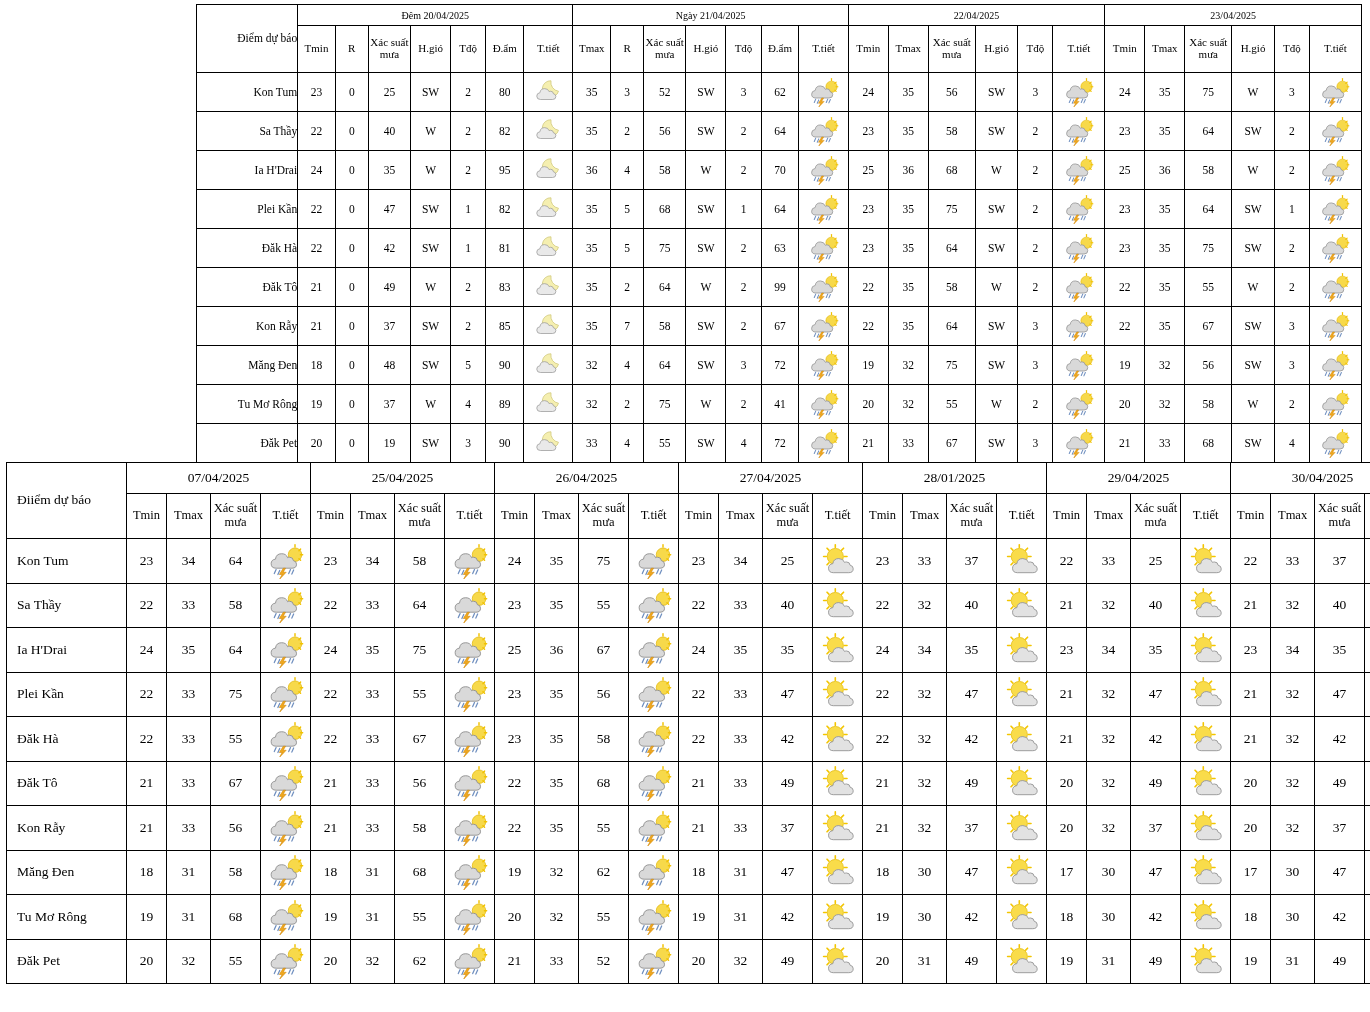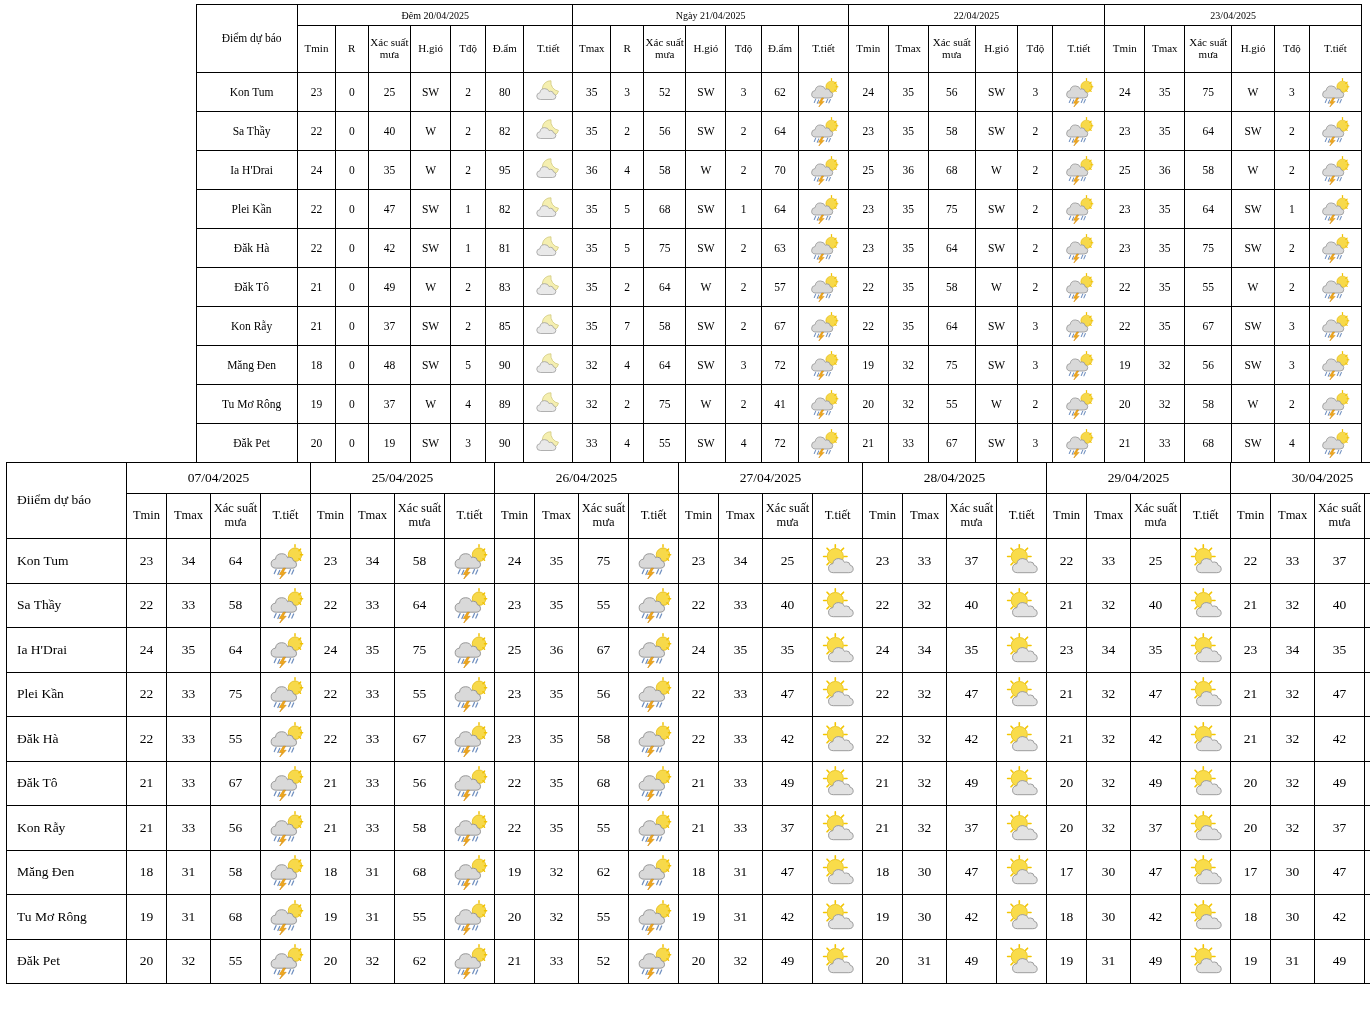--- a/index.html
+++ b/index.html
@@ -39,21 +39,21 @@
     text-align: center;
     vertical-align: middle;
     padding: 0;
     font-weight: normal;
   }
 
   
   #t1 { width: 1166px; font-size: 11px; }
   #t1 .hdr-date { height: 20px; font-size: 10px; }
   #t1 .hdr-col  { height: 46px; font-size: 11px; line-height: 1.05; }
-  #t1 .place    { text-align: center; padding-left: 9px; font-size: 11.5px; }
+  #t1 .place    { text-align: right; padding-left: 9px; font-size: 11.5px; }
   #t1 td.datacell { height: 38px; font-size: 11.5px; }
   #t1 .wx { width: 42px; }
 
   
   #t2 { width: 1352px; font-size: 13px; }
   #t2 .hdr-date { height: 30px; font-size: 13.5px; }
   #t2 .hdr-col  { height: 44px; font-size: 12.5px; line-height: 1.1; }
   #t2 .place    { text-align: left; padding-left: 10px; font-size: 13.5px; }
   #t2 td.datacell { height: 43.5px; font-size: 13.5px; }
   #t2 .wx { width: 50px; }
@@ -637,21 +637,21 @@
       <path d="M24 5 a11 11 0 1 0 10 14 a12 12 0 0 1 -10 -14 z" fill="#f5efb0" stroke="#cfc77a" stroke-width="1"></path>
       <path d="M10 30 q-5 0 -5 -4.5 q0 -4 4.3 -4.6 q0.6 -5.4 6.2 -5.4 q4.6 0 6 4 q0.9 -0.5 2 -0.5 q3.4 0 3.8 3.4 q3.2 0.5 3.2 3.6 q0 4 -4.5 4 z" fill="#e9e9e9" stroke="#9a9a9a" stroke-width="1"></path>
     </svg>
             </div>
           </td>
           <td class="datacell ">35</td>
           <td class="datacell ">2</td>
           <td class="datacell ">64</td>
           <td class="datacell ">W</td>
           <td class="datacell ">2</td>
-          <td class="datacell ">57</td>
+          <td class="datacell ">99</td>
           <td class="wxcell wx">
             <div class="wxbox">
               <svg width="30" height="30" viewBox="0 0 40 40">
       <circle cx="30" cy="13" r="7.5" fill="#f7d94a" stroke="#e0b400" stroke-width="0.8"></circle>
       <g stroke="#f2c200" stroke-width="1.6" stroke-linecap="round">
         <line x1="30" y1="2" x2="30" y2="4.5"></line>
         <line x1="38.5" y1="13" x2="36" y2="13"></line>
         <line x1="36.2" y1="6.8" x2="34.4" y2="8.6"></line>
         <line x1="36.2" y1="19.2" x2="34.4" y2="17.4"></line>
       </g>
@@ -1141,21 +1141,21 @@
         <col style="width:50px">
 
     </colgroup>
     <thead>
       <tr>
         <td rowspan="2" class="hdr-col place">Điiểm dự báo</td>
         <td colspan="4" class="hdr-date">07/04/2025</td>
         <td colspan="4" class="hdr-date">25/04/2025</td>
         <td colspan="4" class="hdr-date">26/04/2025</td>
         <td colspan="4" class="hdr-date">27/04/2025</td>
-        <td colspan="4" class="hdr-date">28/04/2025</td>
+        <td colspan="4" class="hdr-date">28/01/2025</td>
         <td colspan="4" class="hdr-date">29/04/2025</td>
         <td colspan="4" class="hdr-date">30/04/2025</td>
 
       </tr>
       <tr id="t2-colrow">
           <td class="hdr-col">Tmin</td>
           <td class="hdr-col">Tmax</td>
           <td class="hdr-col">Xác suất mưa</td>
           <td class="hdr-col">T.tiết</td>
           <td class="hdr-col">Tmin</td>

